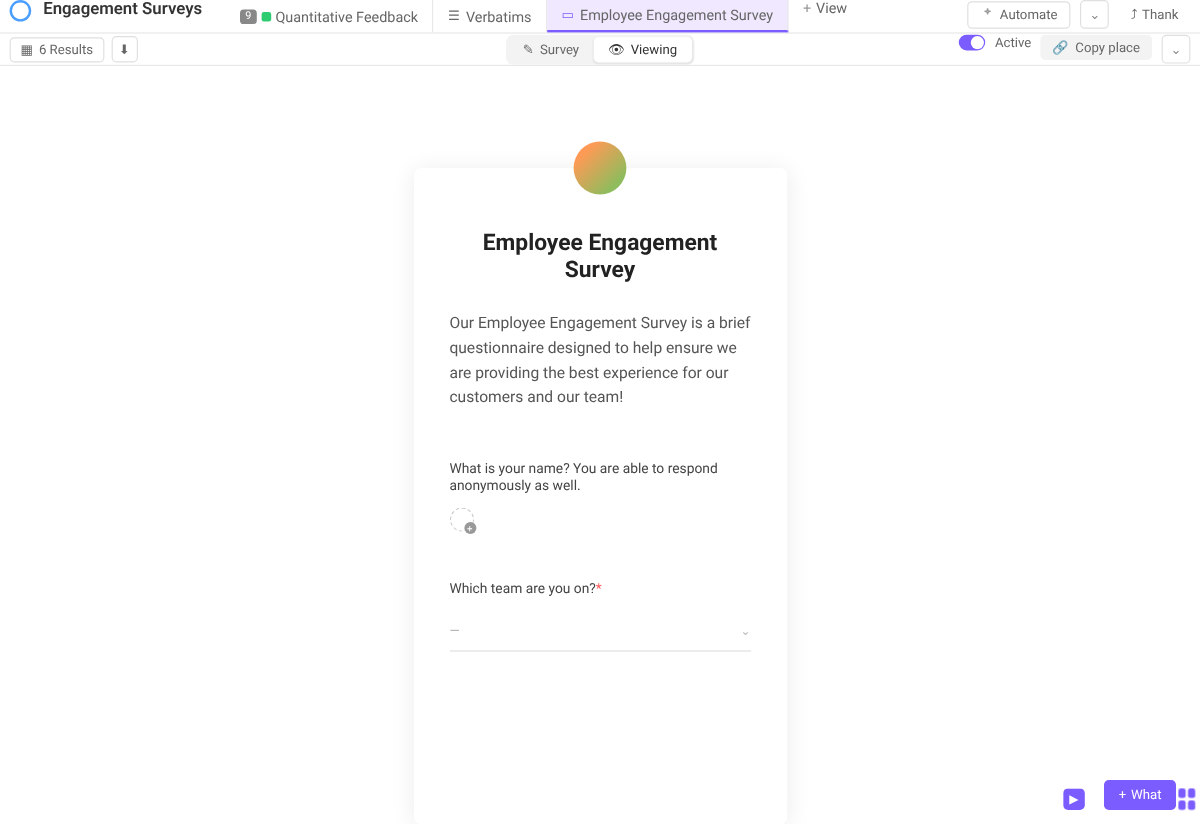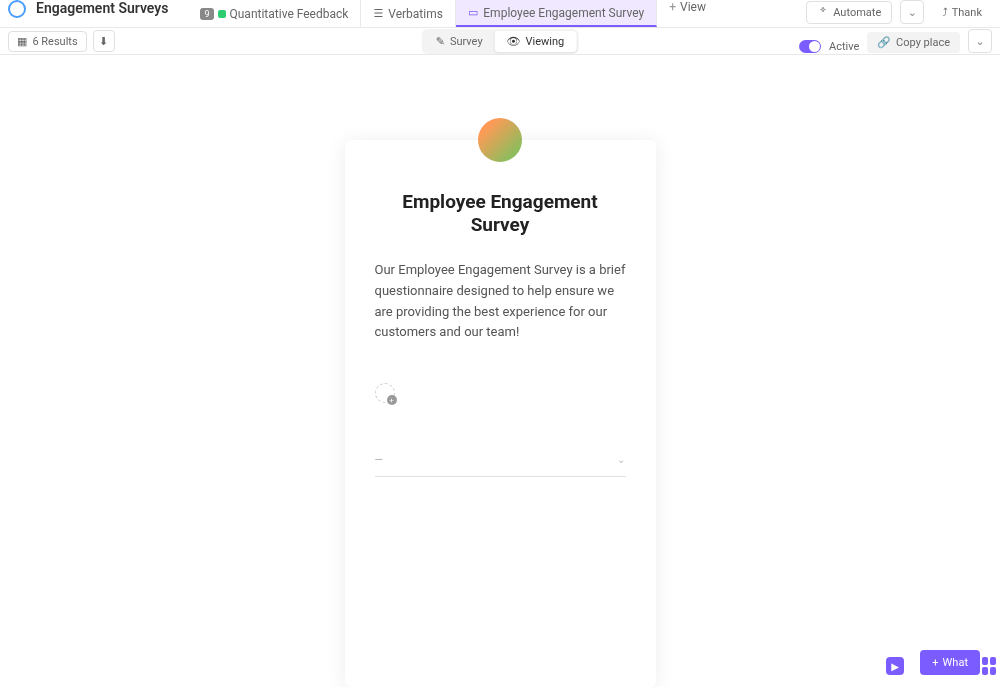--- a/index.html
+++ b/index.html
@@ -169,21 +169,21 @@
       cursor: pointer;
     }
     .toggle-item.active {
       background: #fff;
       color: #333;
       box-shadow: 0 1px 2px rgba(0,0,0,0.08);
     }
     .sub-right {
       margin-left: auto;
       display: flex;
-      align-items: flex-end;
+      align-items: flex-start;
       gap: 8px;
     }
     .switch {
       width: 22px;
       height: 13px;
       background: #7b5cff;
       border-radius: 10px;
       position: relative;
     }
     .switch::after {
@@ -411,24 +411,28 @@
   </div>
 </div>
 
 <div class="main-area">
   <div class="form-card">
     <div class="hero-img"></div>
     <h1 class="form-title">Employee Engagement Survey</h1>
     <p class="form-intro">Our Employee Engagement Survey is a brief questionnaire designed to help ensure we are providing the best experience for our customers and our team!</p>
 
     <div class="question-block">
+      <div class="question-label">What is your name? You are able to respond anonymously as well.</div>
       <div class="avatar-placeholder"></div>
     </div>
 
     <div class="question-block">
+      <div class="question-label">
+        <span>Which team are you on?</span><span class="required-star">*</span>
+      </div>
       <div class="select-field">
         <span>—</span>
         <span class="chevron-down">⌄</span>
       </div>
     </div>
 
   </div>
 </div>
 
 <div class="record-btn">

